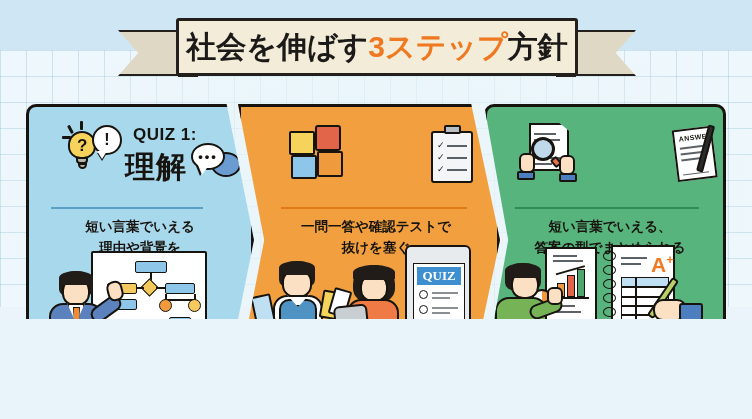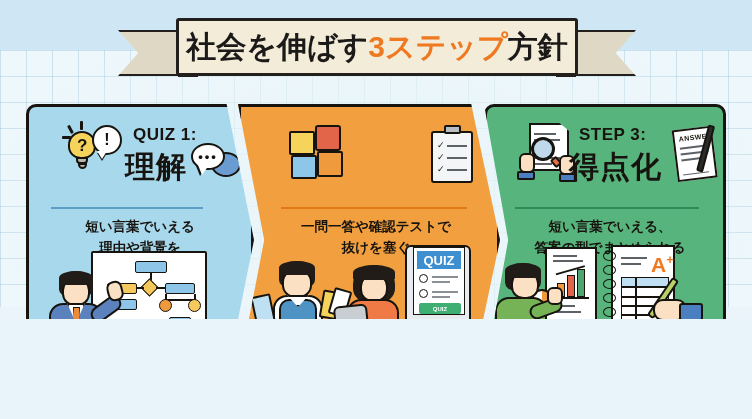--- a/index.html
+++ b/index.html
@@ -343,21 +343,21 @@
           <div class="hair" style="left:12px;top:0;width:42px;height:38px;border-radius:50% 50% 38% 38%;"></div>
           <div class="face" style="left:19px;top:9px;width:28px;height:28px;"></div>
           <div class="hair" style="left:12px;top:0;width:42px;height:15px;border-radius:50% 50% 12% 12%;"></div>
           <div class="body" style="left:6px;top:34px;width:52px;height:54px;background:#ef7a45;"></div>
           <div class="tablet" style="left:-6px;top:40px;width:34px;height:44px;background:#c9ced2;transform:rotate(-6deg);"></div>
           <div class="hand" style="left:-12px;top:58px;width:16px;height:18px;"></div>
           <div class="hand" style="left:48px;top:56px;width:16px;height:18px;"></div>
         </div>
 
         <div class="tablet" style="left:164px;top:0px;width:66px;height:92px;">
-          <div class="tablet-screen" style="left:6px;top:0;width:52px;height:68px;">
+          <div class="tablet-screen" style="left:6px;top:16px;width:52px;height:68px;font-family:Liberation Serif, serif;">
             <div class="quiz-bar" style="left:3px;top:3px;width:44px;height:18px;font-size:13px;">QUIZ</div>
             <div class="opt-circ" style="left:5px;top:26px;width:9px;height:9px;"></div>
             <div class="opt-line" style="left:18px;top:28px;width:26px;"></div>
             <div class="opt-line" style="left:18px;top:33px;width:18px;"></div>
             <div class="opt-circ" style="left:5px;top:41px;width:9px;height:9px;"></div>
             <div class="opt-line" style="left:18px;top:43px;width:26px;"></div>
             <div class="opt-line" style="left:18px;top:48px;width:18px;"></div>
             <div class="quiz-btn" style="left:5px;top:55px;width:42px;height:11px;font-size:6px;">QUIZ</div>
           </div>
           <div style="position:absolute;left:28px;bottom:4px;width:11px;height:11px;border:2px solid #17140f;border-radius:50%;"></div>
@@ -377,24 +377,20 @@
         <div class="opt-line" style="left:15px;top:36px;width:26px;background:#5c6165;"></div>
         <div class="opt-line" style="left:15px;top:42px;width:18px;background:#5c6165;"></div>
         <div class="mag" style="left:12px;top:16px;width:24px;height:24px;"></div>
         <div class="mag-handle" style="left:33px;top:36px;width:8px;height:10px;transform:rotate(-40deg);"></div>
         <div class="hand" style="left:0px;top:32px;width:16px;height:20px;"></div>
         <div class="hand" style="left:40px;top:34px;width:16px;height:20px;"></div>
         <div class="cuff" style="left:-2px;top:50px;width:18px;height:9px;"></div>
         <div class="cuff" style="left:40px;top:52px;width:18px;height:9px;"></div>
       </div>
 
-      <div class="head">
-        <div class="head-label">STEP 3:</div>
-        <div class="head-word">得点化</div>
-      </div>
 
       <div style="position:absolute;left:188px;top:20px;width:54px;height:58px;transform:rotate(-7deg);">
         <div class="answer-sheet" style="left:0;top:0;width:40px;height:52px;"></div>
         <div class="answer-label" style="left:6px;top:6px;">ANSWER</div>
         <div class="opt-line" style="left:6px;top:18px;width:28px;background:#5c6165;"></div>
         <div class="opt-line" style="left:6px;top:24px;width:28px;background:#5c6165;"></div>
         <div class="opt-line" style="left:6px;top:30px;width:20px;background:#5c6165;"></div>
         <div style="position:absolute;left:6px;top:36px;width:26px;height:10px;border-bottom:1.5px solid #5c6165;"></div>
         <div style="position:absolute;left:28px;top:-2px;width:7px;height:48px;background:#2b2b2b;border:2px solid #17140f;border-radius:2px;transform:rotate(22deg);"></div>
       </div>

